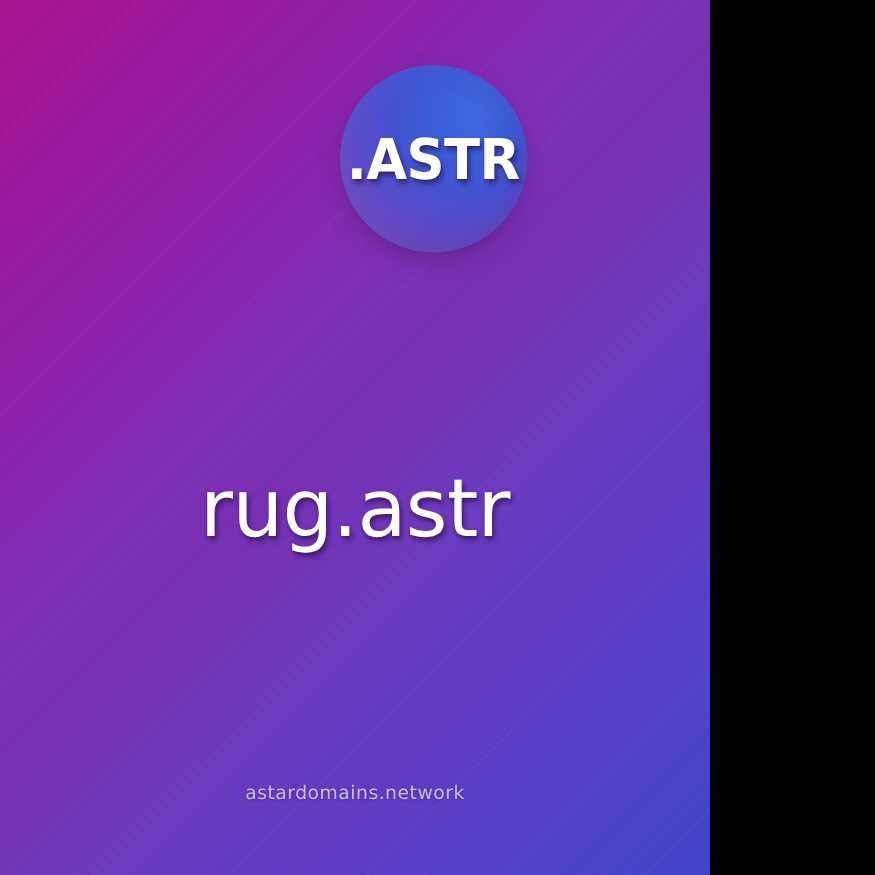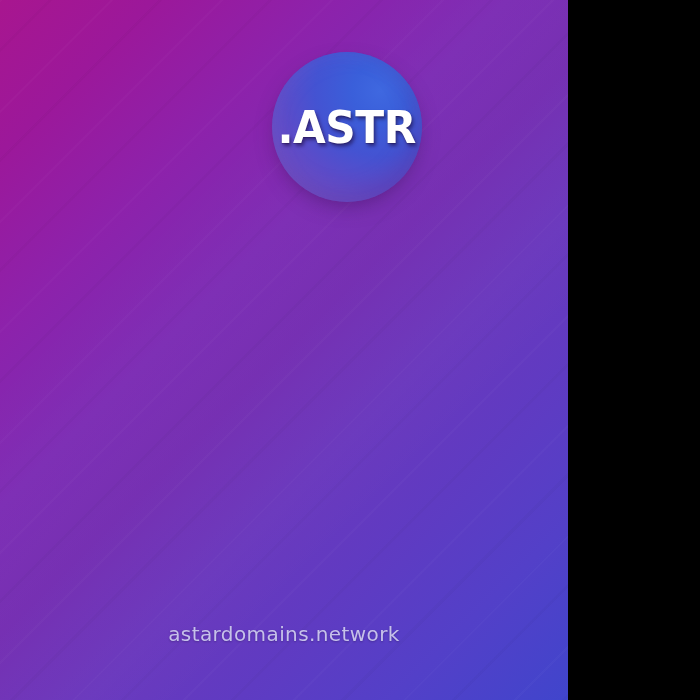--- a/index.html
+++ b/index.html
@@ -135,21 +135,21 @@
   
   #footer-url {
     position: absolute;
     left: 0;
     right: 0;
     top: 620px;
     text-align: center;
     color: #c6c1ea;
     font-family: "DejaVu Sans", "Liberation Sans", sans-serif;
     font-weight: 400;
-    font-size: 20px;
+    font-size: 15px;
     line-height: 28px;
     letter-spacing: 0.4px;
     text-shadow: 0 1px 2px rgba(30, 10, 60, 0.30);
     white-space: nowrap;
     user-select: none;
   }
 </style>
 </head>
 <body>
 
@@ -158,16 +158,17 @@
   <div id="bg-sheen"></div>
   <div id="bg-texture"></div>
 
   <div id="logo-wrap">
     <div id="logo-shadow"></div>
     <div id="logo-circle">
       <span id="logo-text">.ASTR</span>
     </div>
   </div>
 
+  <div id="domain-name">rug.astr</div>
 
   <div id="footer-url">astardomains.network</div>
 
 </div>
 
 </body></html>

